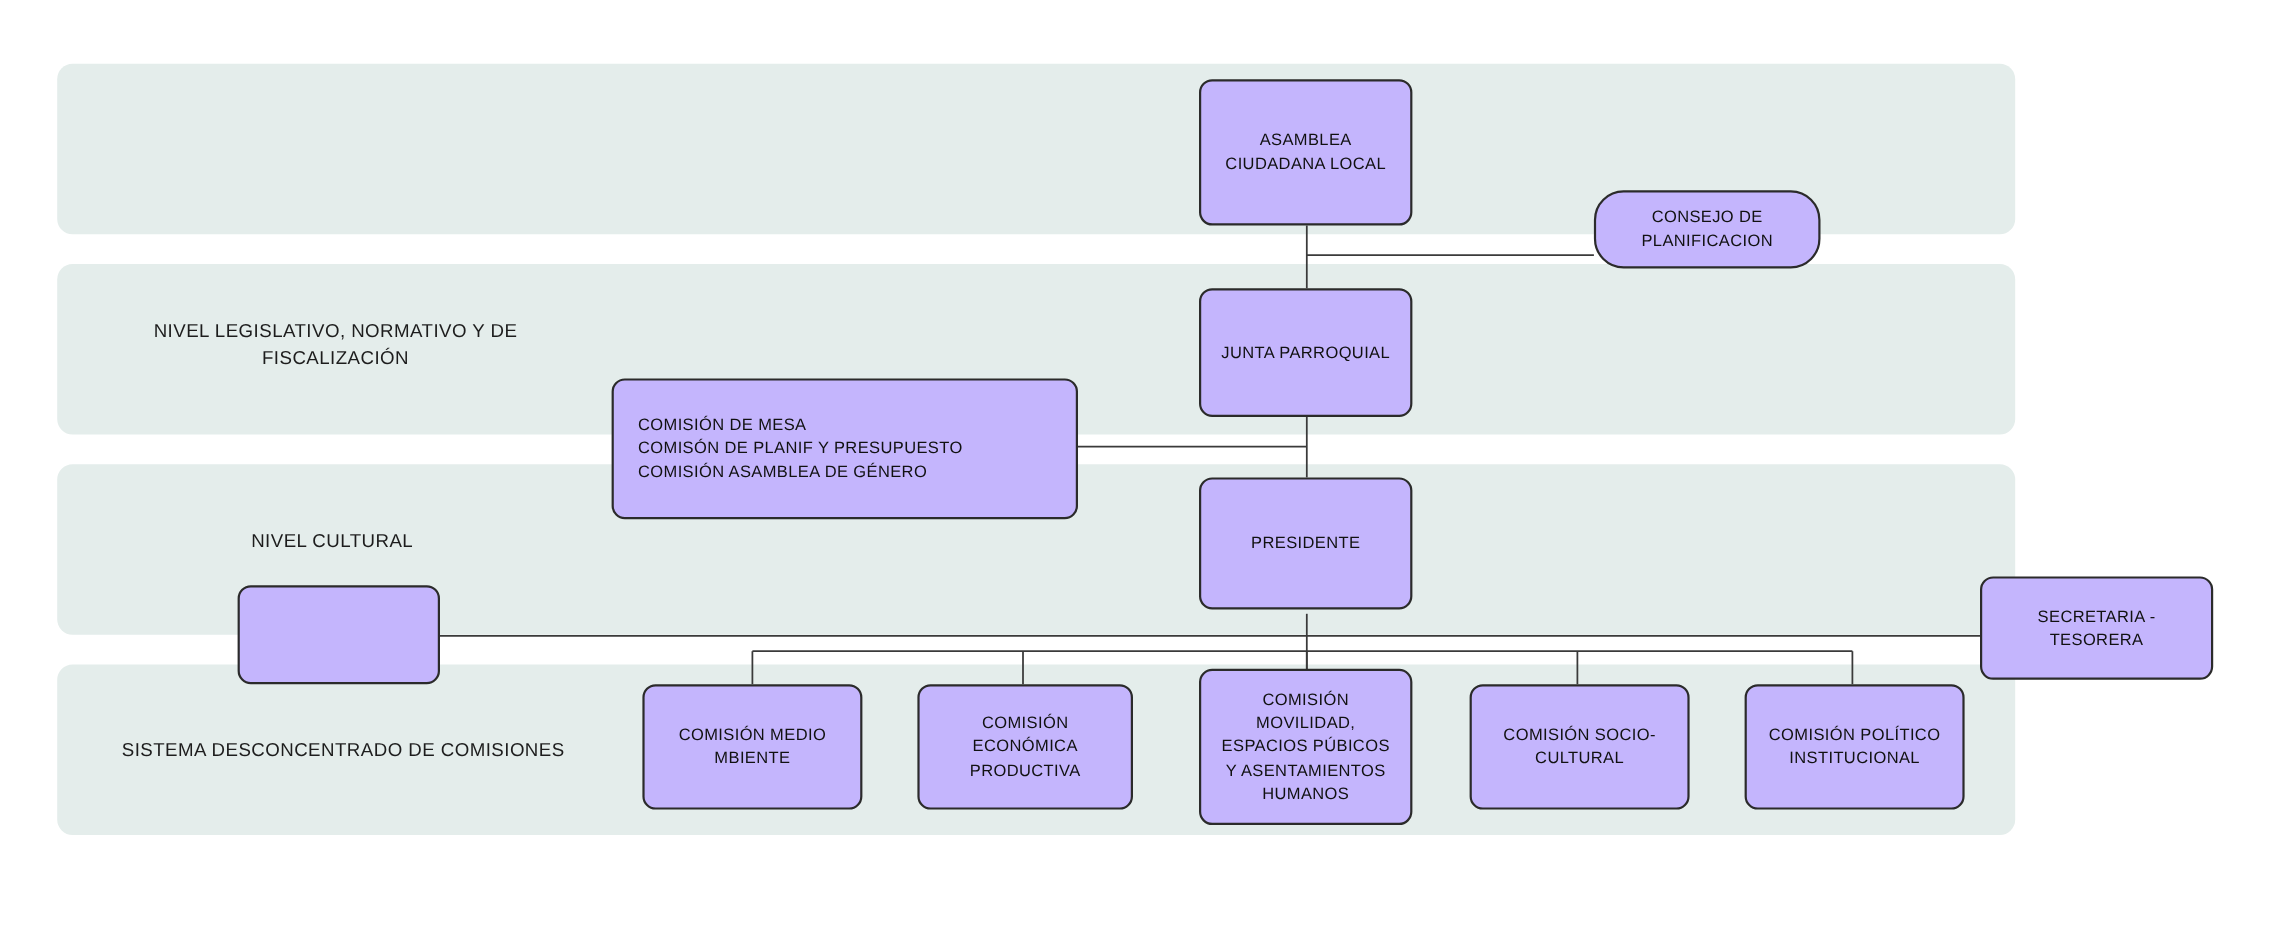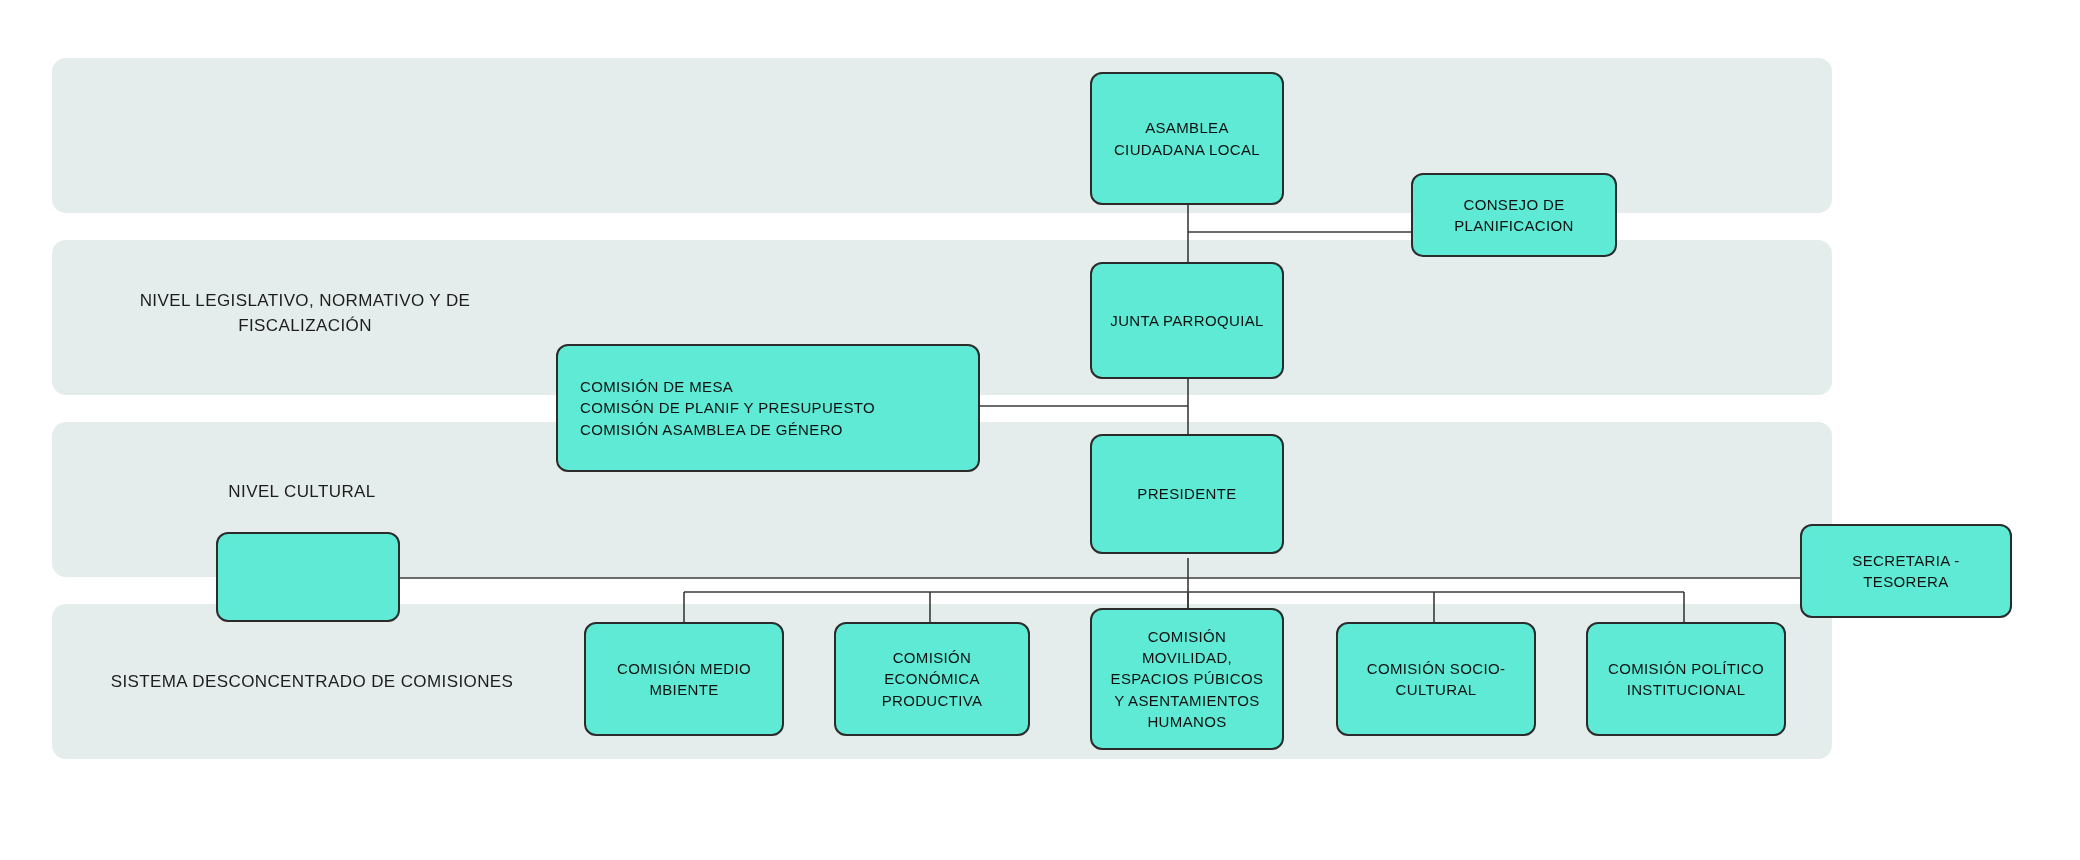--- a/index.html
+++ b/index.html
@@ -40,21 +40,21 @@
     left: 0;
     top: 0;
     width: 2080px;
     height: 860px;
     pointer-events: none;
   }
   
   .node {
     position: absolute;
     box-sizing: border-box;
-    background: #5eead4;
+    background: #c4b5fd;
     border: 2px solid #2b2b2b;
     border-radius: 12px;
     display: flex;
     align-items: center;
     justify-content: center;
     text-align: center;
     font-size: 15px;
     line-height: 1.42;
     letter-spacing: 0.35px;
     color: #111111;
@@ -102,21 +102,21 @@
       <line x1="930" y1="592" x2="930" y2="622"></line>
       <line x1="1188" y1="592" x2="1188" y2="622"></line>
       <line x1="1434" y1="592" x2="1434" y2="622"></line>
       <line x1="1684" y1="592" x2="1684" y2="622"></line>
     </g>
   </svg>
 
   <div class="node" style="left:1090px; top:72px; width:194px; height:133px;">ASAMBLEA
 CIUDADANA LOCAL</div>
 
-  <div class="node" style="left:1411px; top:173px; width:206px; height:84px;">CONSEJO DE
+  <div class="node" style="left:1449px; top:173px; width:206px; height:71px;border-radius:27px;">CONSEJO DE
 PLANIFICACION</div>
 
   <div class="node" style="left:1090px; top:262px; width:194px; height:117px;">JUNTA PARROQUIAL</div>
 
   <div class="node left-align" style="left:556px; top:344px; width:424px; height:128px;">COMISIÓN DE MESA
 COMISÓN DE PLANIF Y PRESUPUESTO
 COMISIÓN ASAMBLEA DE GÉNERO</div>
 
   <div class="node" style="left:1090px; top:434px; width:194px; height:120px;">PRESIDENTE</div>
 

